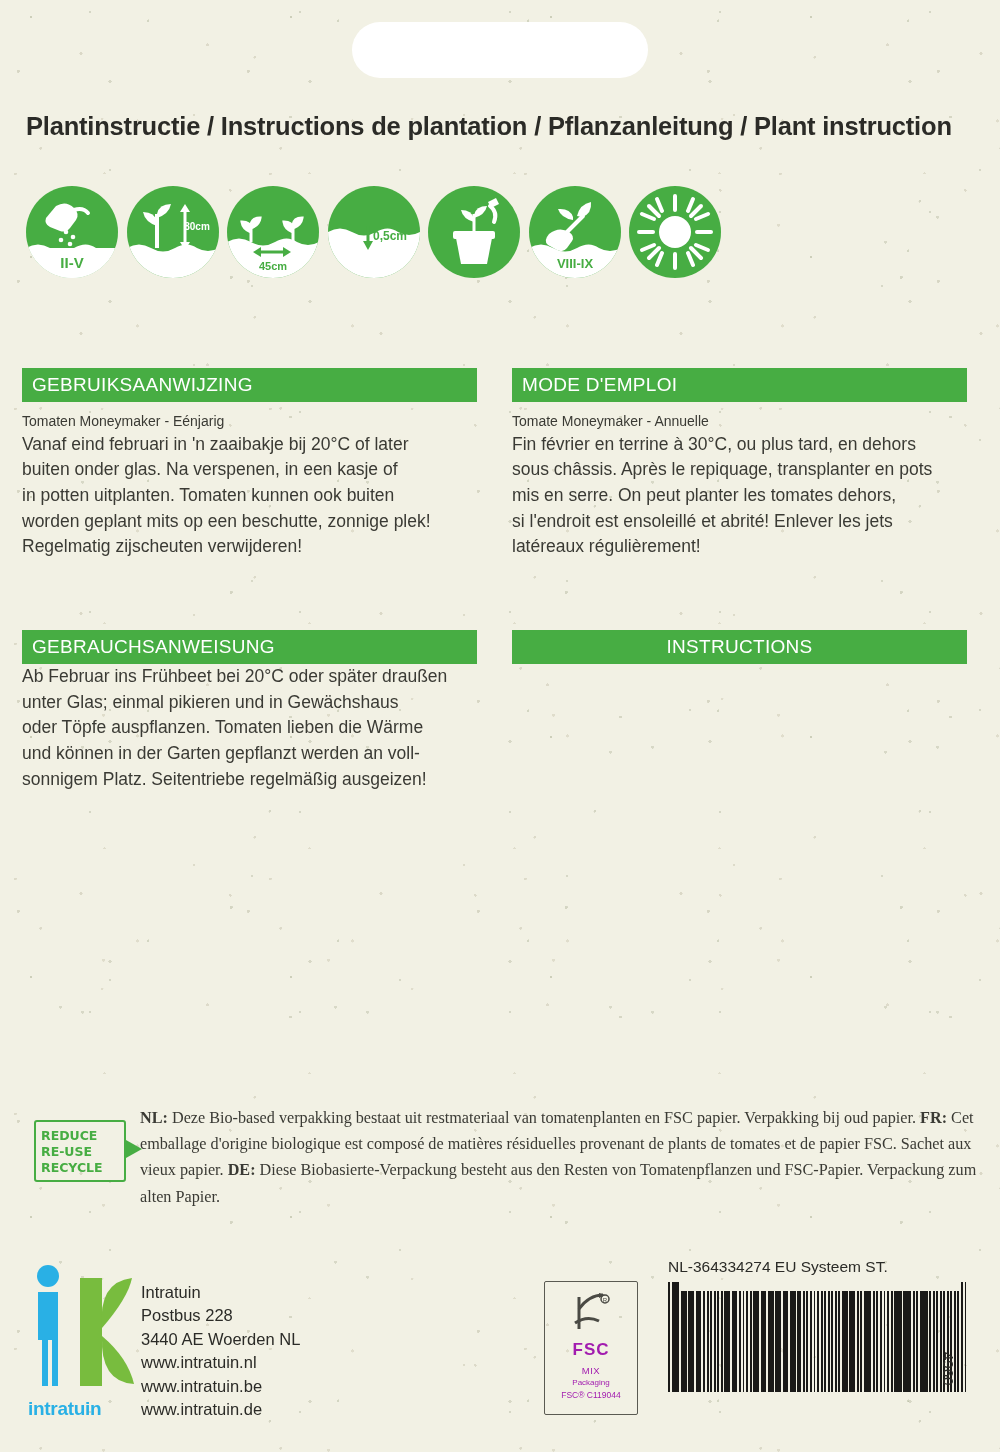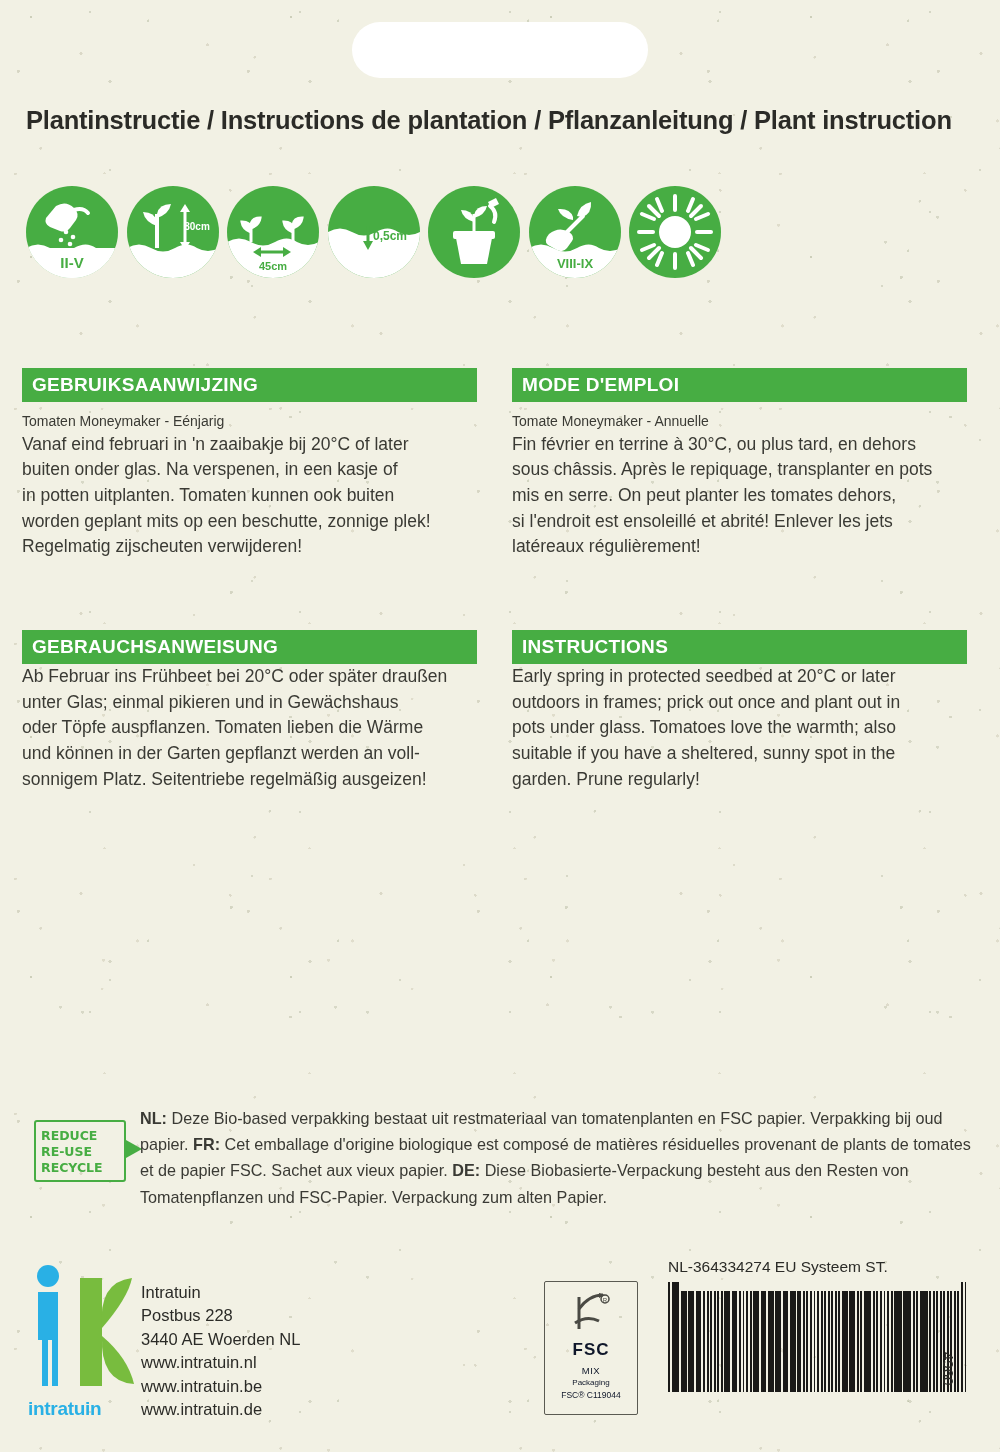--- a/index.html
+++ b/index.html
@@ -53,21 +53,21 @@
     position: absolute;
     top: 22px;
     left: 352px;
     width: 296px;
     height: 56px;
     background: #ffffff;
     border-radius: 28px;
   }
   .main-title {
     position: absolute;
-    top: 106px;
+    top: 112px;
     left: 26px;
     font-size: 25.5px;
     font-weight: bold;
     color: #2b2b27;
     letter-spacing: -0.2px;
   }
   
   .picto-row {
     position: absolute;
     top: 186px;
@@ -85,42 +85,42 @@
     overflow: hidden;
     flex: 0 0 auto;
   }
   .picto svg { display: block; }
   
   .lang-block { position: absolute; width: 455px; }
   .lang-head {
     background: #47ad43;
     color: #ffffff;
     font-size: 19px;
-    font-weight: bold;
+    font-weight: normal;
     letter-spacing: 0.3px;
     padding: 6px 10px 7px 10px;
     box-sizing: border-box;
     height: 34px;
   }
   .lang-sub {
     margin-top: 9px;
     font-size: 14px;
     color: #3a3a34;
     line-height: 1.47;
   }
   .lang-body {
     font-size: 17.5px;
     color: #3a3a34;
     line-height: 1.47;
     white-space: pre-line;
   }
   #block-nl { top: 368px; left: 22px; }
   #block-fr { top: 368px; left: 512px; }
   #block-de { top: 630px; left: 22px; }
-  #block-en { top: 630px; left: 512px; }
+  #block-en { top: 630px; left: 512px; text-align: center; }
   
   .recycle-badge {
     position: absolute;
     top: 1120px;
     left: 34px;
     width: 92px;
     height: 62px;
   }
   .recycle-badge .box {
     position: absolute;
@@ -145,21 +145,21 @@
     width: 0; height: 0;
     border-top: 9px solid transparent;
     border-bottom: 9px solid transparent;
     border-left: 16px solid #47ad43;
   }
   .bio-note {
     position: absolute;
     top: 1105px;
     left: 140px;
     width: 840px;
-    font-family: Liberation Sans, sans-serif;
+    font-family: Liberation Serif, serif;
     font-size: 16.2px;
     line-height: 1.62;
     color: #3a3a34;
   }
   .bio-note b { font-weight: bold; }
   
   .brand-logo {
     position: absolute;
     top: 1262px;
     left: 28px;
@@ -186,21 +186,21 @@
   }
   .fsc-box {
     position: absolute;
     top: 1281px;
     left: 544px;
     width: 92px;
     height: 132px;
     border: 1.5px solid #5a5a52;
     border-radius: 2px;
     text-align: center;
-    color: #0f172a;
+    color: #a21caf;
   }
   .fsc-box .tree { margin-top: 7px; }
   .fsc-box .fsc-label { font-size: 17px; font-weight: bold; letter-spacing: 1px; margin-top: 1px; }
   .fsc-box .fsc-mix { font-size: 9.5px; margin-top: 5px; letter-spacing: .5px; }
   .fsc-box .fsc-pack { font-size: 8px; margin-top: 2px; }
   .fsc-box .fsc-code { font-size: 8.5px; margin-top: 3px; }
   .barcode-area { position: absolute; top: 1258px; left: 668px; width: 300px; }
   .barcode-caption { font-size: 15.5px; color: #2b2b27; margin-bottom: 6px; }
   .barcode-bars { height: 110px; display: flex; align-items: flex-end; }
   .barcode-bars i { display: block; background: #1a1a18; height: 100%; }
@@ -352,25 +352,20 @@
   <div class="lang-head">GEBRAUCHSANWEISUNG</div>
   <div class="lang-body">Ab Februar ins Frühbeet bei 20°C oder später draußen
 unter Glas; einmal pikieren und in Gewächshaus
 oder Töpfe auspflanzen. Tomaten lieben die Wärme
 und können in der Garten gepflanzt werden an voll-
 sonnigem Platz. Seitentriebe regelmäßig ausgeizen!</div>
 </div>
 
 <div class="lang-block" id="block-en">
   <div class="lang-head">INSTRUCTIONS</div>
-  <div class="lang-body">Early spring in protected seedbed at 20°C or later
-outdoors in frames; prick out once and plant out in
-pots under glass. Tomatoes love the warmth; also
-suitable if you have a sheltered, sunny spot in the
-garden. Prune regularly!</div>
 </div>
 
 <div class="recycle-badge">
   <div class="box"></div>
   <div class="txt">
     <div>REDUCE</div>
     <div>RE-USE</div>
     <div>RECYCLE</div>
   </div>
   <div class="arrow"></div>

